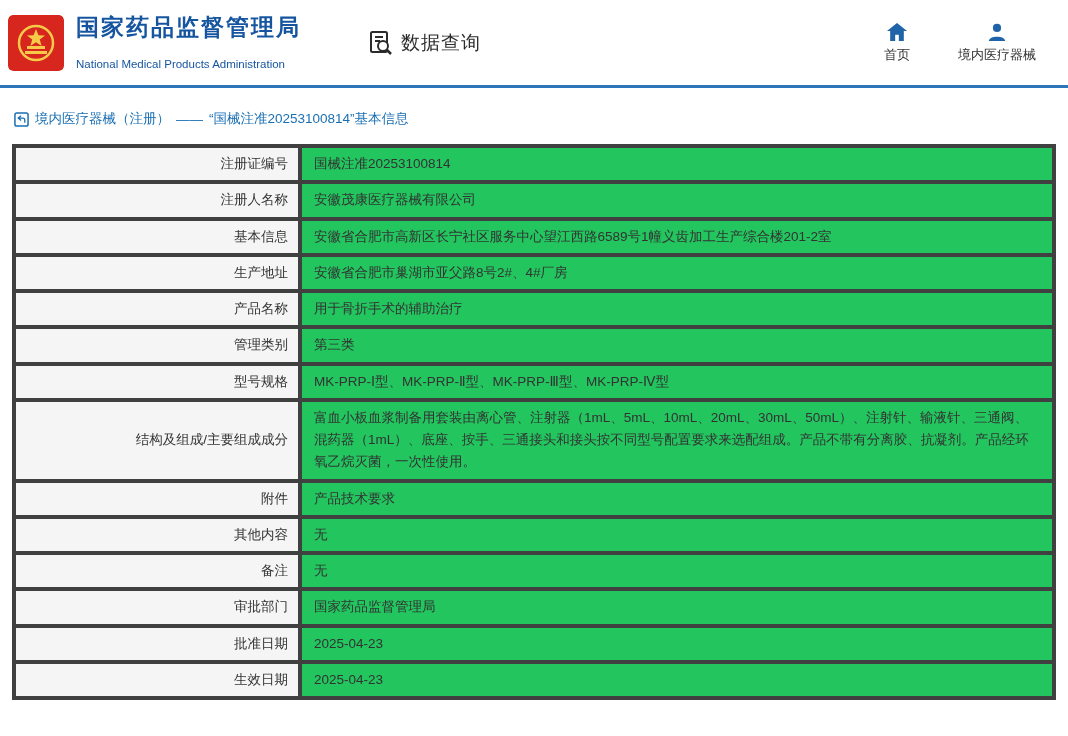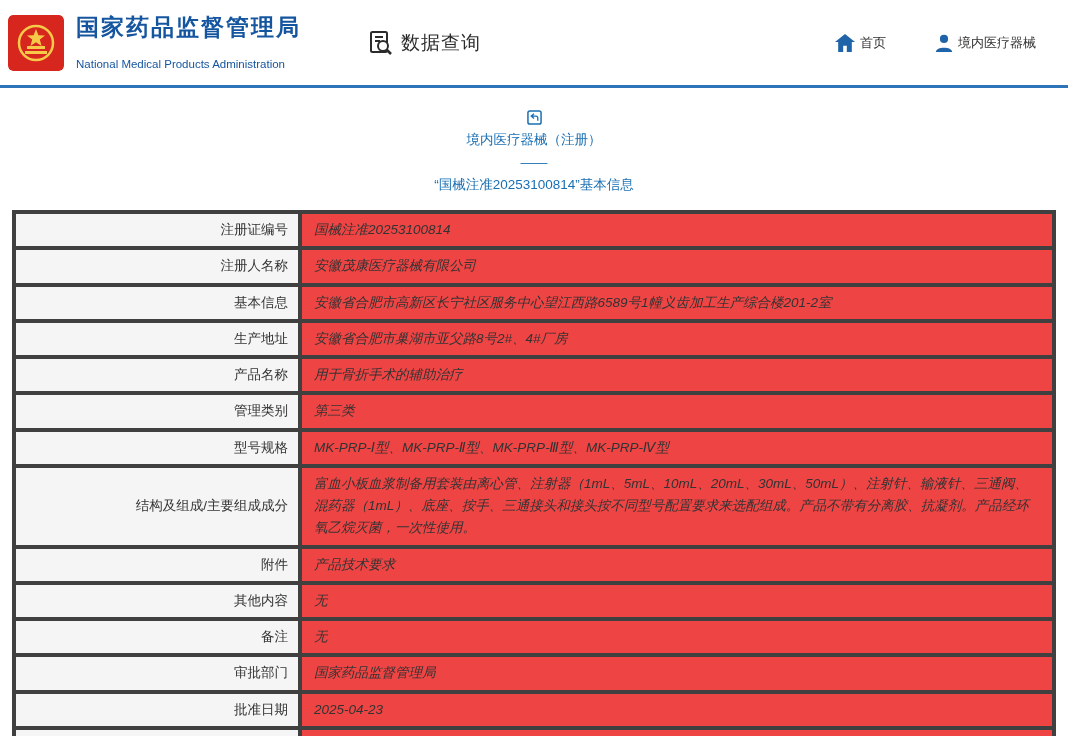--- a/index.html
+++ b/index.html
@@ -29,30 +29,30 @@
   .org-en { font-size: 11.5px; color: #15559f; margin-top: 17px; }
 
   .data-query {
     display: flex; align-items: center; gap: 6px;
     margin-left: 66px; cursor: pointer;
   }
   .data-query-label { font-size: 19px; font-weight: normal; color: #2b2b2b; letter-spacing: 1px; }
 
   .top-nav { margin-left: auto; display: flex; gap: 48px; margin-right: 32px; }
   .top-nav-item {
-    display: flex; flex-direction: row; align-items: center; gap: 4px;
+    display: flex; flex-direction: column; align-items: center; gap: 4px;
     cursor: pointer;
   }
   .top-nav-item .lbl { font-size: 13px; color: #333; }
 
   
   .breadcrumb {
     display: flex; align-items: center; gap: 6px;
     padding: 22px 14px 16px 14px;
-    font-size: 13.5px; color: #1a6fb3; flex-direction: column;
+    font-size: 13.5px; color: #1a6fb3;
   }
   .breadcrumb span { white-space: nowrap; }
 
   
   .table-wrap { margin: 0 12px; }
   table.info {
     width: 100%;
     border-collapse: collapse;
     font-size: 13.5px;
     color: #333;
@@ -64,24 +64,23 @@
     vertical-align: middle;
   }
   table.info th {
     width: 286px;
     background: #f5f5f5;
     font-weight: normal;
     text-align: right;
     padding: 5px 10px;
   }
   table.info td {
-    background: #ef4444;
+    background: #22c55e;
     text-align: left;
     padding: 5px 12px;
-    font-style: italic;
   }
   table.info tr { height: 31px; }
 </style>
 </head>
 <body>
 
 <div class="header">
   <div class="logo">
     <svg width="56" height="56" viewBox="0 0 56 56">
       <rect x="0" y="0" width="56" height="56" rx="5" fill="#d7261e"></rect>

